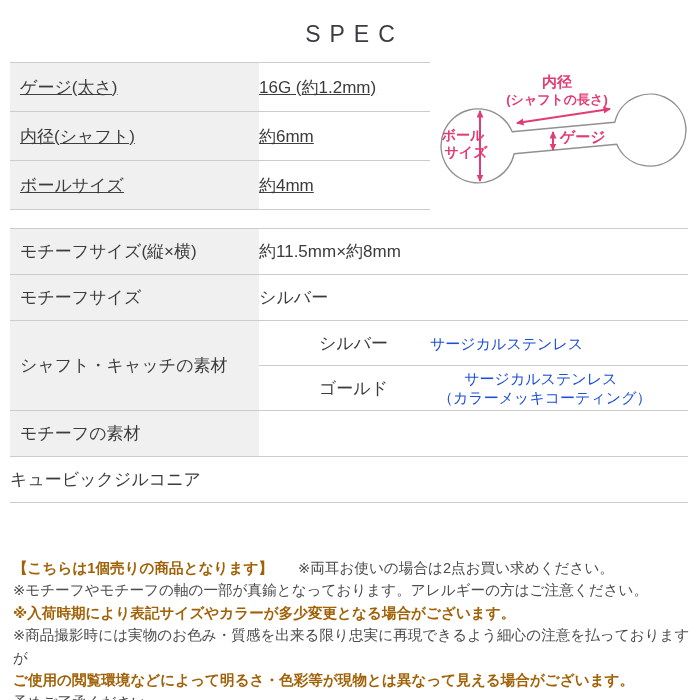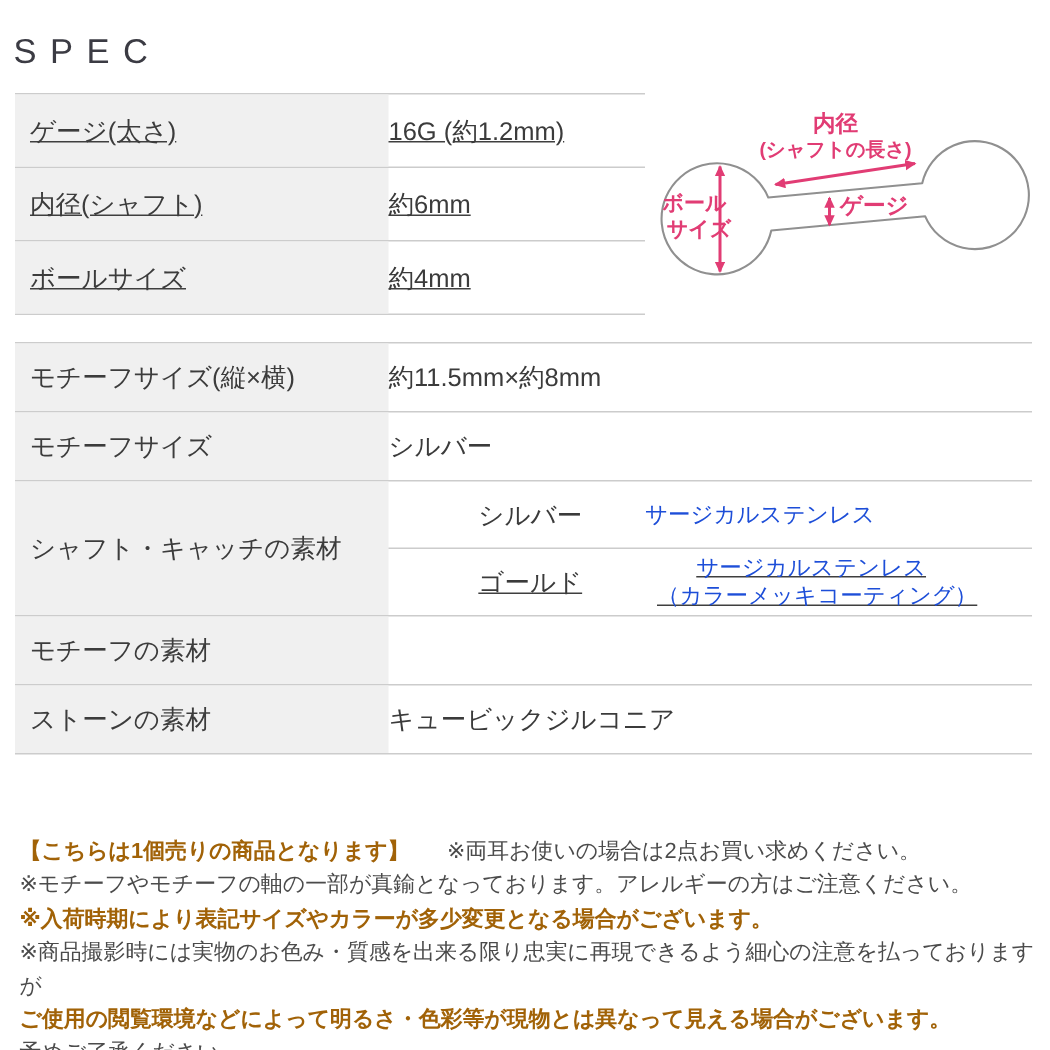--- a/index.html
+++ b/index.html
@@ -1,21 +1,21 @@
 <!DOCTYPE html>
 <html><head>
 <meta charset="utf-8">
 <style>
   html,body{margin:0;padding:0;background:#fff;}
   .page{
     position:relative;width:700px;height:700px;background:#ffffff;overflow:hidden;
     font-family:"Liberation Sans","DejaVu Sans",sans-serif;color:#3f3f3f;
   }
   .spec-title{
-    position:absolute;top:21px;left:0;width:700px;
+    position:absolute;top:21px;left:0;width:700px;text-align:center;
     font-size:23px;letter-spacing:9px;padding-left:9px;box-sizing:border-box;
     color:#3b3b43;font-weight:400;
   }
   
   .spec-table{position:absolute;left:10px;border-bottom:1px solid #cccccc;}
   .t1{top:62px;width:420px;text-decoration:underline;}
   .t2{top:228px;width:678px;text-align:center;}
   .row{display:flex;border-top:1px solid #cccccc;}
   .t1 .row{height:48px;}
   .t2 .row{height:45px;}
@@ -24,21 +24,21 @@
     width:249px;min-width:249px;background:#f0f0f0;display:flex;align-items:center;
     padding-left:10px;box-sizing:border-box;font-size:17px;font-weight:500;color:#3c3c3c;
   }
   .cell-value{
     flex:1;display:flex;align-items:center;box-sizing:border-box;
     font-size:17px;color:#3b3b3b;
   }
   
   .variant-col{flex:1;display:flex;flex-direction:column;}
   .sub-row{flex:1;display:flex;align-items:center;}
-  .sub-row + .sub-row{border-top:1px solid #cccccc;text-decoration:underline;}
+  .sub-row + .sub-row{border-top:1px solid #cccccc;}
   .sub-name{
     width:171px;min-width:171px;padding-left:18px;box-sizing:border-box;
     font-size:17px;color:#3b3b3b;
   }
   .sub-mat{font-size:15px;color:#1d4ed8;line-height:19px;}
   .sub-mat .note{padding-left:8px;}
   
   .notes{
     position:absolute;left:13px;top:557px;width:682px;
     font-size:14.6px;line-height:22.4px;font-weight:500;color:#4b4b4b;
@@ -116,21 +116,20 @@
             <div>サージカルステンレス</div>
             <div class="note">（カラーメッキコーティング）</div>
           </div>
         </div>
       </div>
     </div>
     <div class="row">
       <div class="cell-label">モチーフの素材</div>
     </div>
     <div class="row">
-      <div class="cell-label">ストーンの素材</div>
       <div class="cell-value">キュービックジルコニア</div>
     </div>
   </div>
 
   <div class="notes">
     <div><span class="pink">【こちらは1個売りの商品となります】</span><span class="gap"></span><span>※両耳お使いの場合は2点お買い求めください。</span></div>
     <div>※モチーフやモチーフの軸の一部が真鍮となっております。アレルギーの方はご注意ください。</div>
     <div class="pink">※入荷時期により表記サイズやカラーが多少変更となる場合がございます。</div>
     <div>※商品撮影時には実物のお色み・質感を出来る限り忠実に再現できるよう細心の注意を払っておりますが</div>
     <div class="pink">ご使用の閲覧環境などによって明るさ・色彩等が現物とは異なって見える場合がございます。</div>

